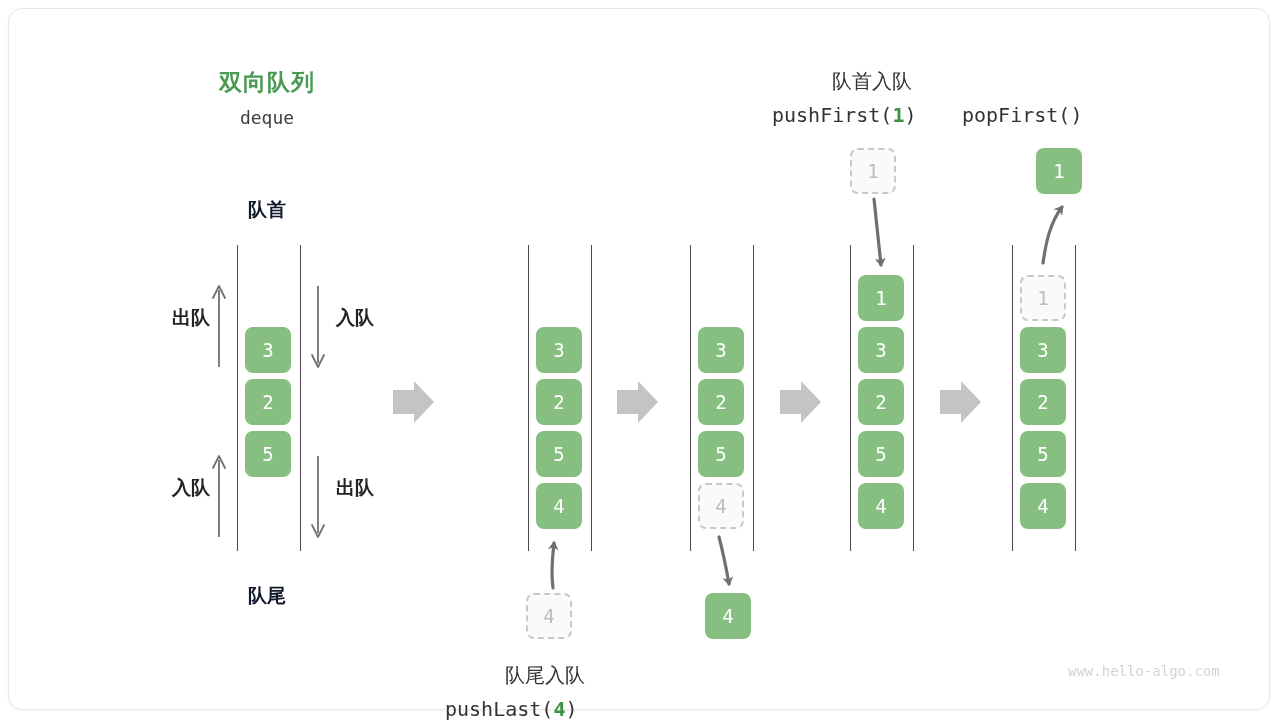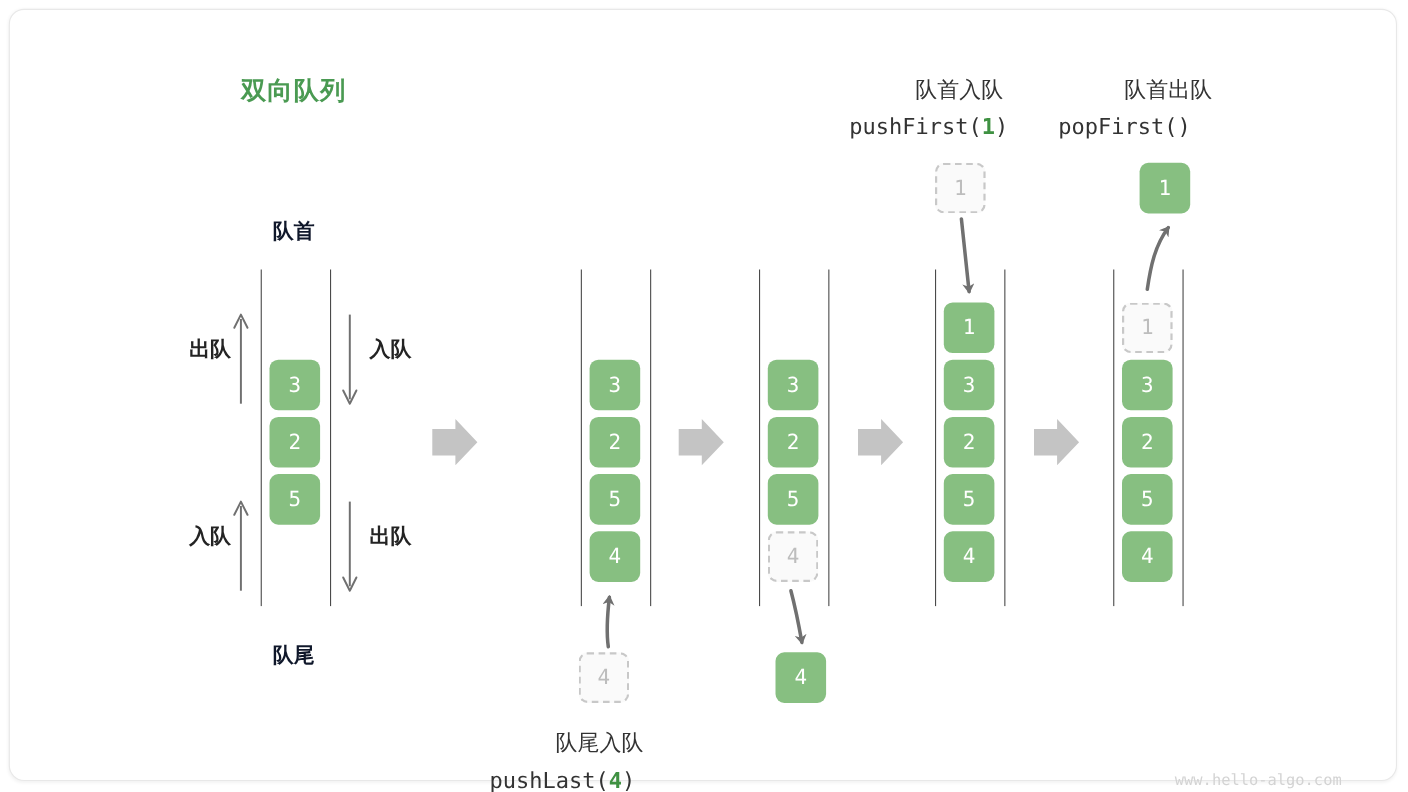--- a/index.html
+++ b/index.html
@@ -136,25 +136,25 @@
 </style>
 </head>
 <body>
 
 <div class="page">
   <div class="card"></div>
 
   <div class="stage">
 
     <div class="title-cn" style="left:167px; top:30px; width:200px;">双向队列</div>
+    <div class="title-en" style="left:167px; top:70px; width:200px;">deque</div>
 
     <div class="op-cn" style="left:772px; top:31px; width:200px;">队首入队</div>
     <div class="op-code" style="left:772px; top:66px; width:200px;"><span>pushFirst(</span><span class="arg">1</span><span>)</span></div>
 
-    <div class="op-cn" style="left:962px; top:31px; width:200px;">队首出队</div>
     <div class="op-code" style="left:962px; top:66px; width:200px;"><span>popFirst(</span><span class="arg"></span><span>)</span></div>
 
     <div class="op-cn" style="left:445px; top:625px; width:200px;">队尾入队</div>
     <div class="op-code" style="left:445px; top:660px; width:200px;"><span>pushLast(</span><span class="arg">4</span><span>)</span></div>
 
 
     <div class="end-label" style="left:197px; top:160px; width:140px;">队首</div>
     <div class="end-label" style="left:197px; top:546px; width:140px;">队尾</div>
 
     <div class="dir-label" style="left:140px; top:268px; width:70px; text-align:right;">出队</div>
@@ -195,21 +195,21 @@
 
     <div class="rail" style="left:1012px; top:208px; height:306px;"></div>
     <div class="rail" style="left:1075px; top:208px; height:306px;"></div>
     <div class="cell ghost" style="left:1020px; top:238px;">1</div>
     <div class="cell filled" style="left:1020px; top:290px;">3</div>
     <div class="cell filled" style="left:1020px; top:342px;">2</div>
     <div class="cell filled" style="left:1020px; top:394px;">5</div>
     <div class="cell filled" style="left:1020px; top:446px;">4</div>
     <div class="cell filled" style="left:1036px; top:111px;">1</div>
 
-    <div class="watermark" style="left:1068px; top:665px;">www.hello-algo.com</div>
+    <div class="watermark" style="left:1068px; top:626px;">www.hello-algo.com</div>
 
     <svg class="overlay" viewBox="0 0 1280 720" width="1280" height="720">
       <defs>
         <marker id="thin-arrow-down" markerWidth="9" markerHeight="9" refX="4.5" refY="8" orient="auto" markerUnits="userSpaceOnUse">
           <path d="M0.5,2.5 L4.5,8.5 L8.5,2.5" fill="none" stroke="#707070" stroke-width="1.6" stroke-linecap="round" stroke-linejoin="round"></path>
         </marker>
         <marker id="curve-arrowhead" markerWidth="11" markerHeight="11" refX="7" refY="5.5" orient="auto" markerUnits="userSpaceOnUse">
           <path d="M0,0 L9,5.5 L0,11 L2.6,5.5 Z" fill="#707070"></path>
         </marker>
       </defs>

